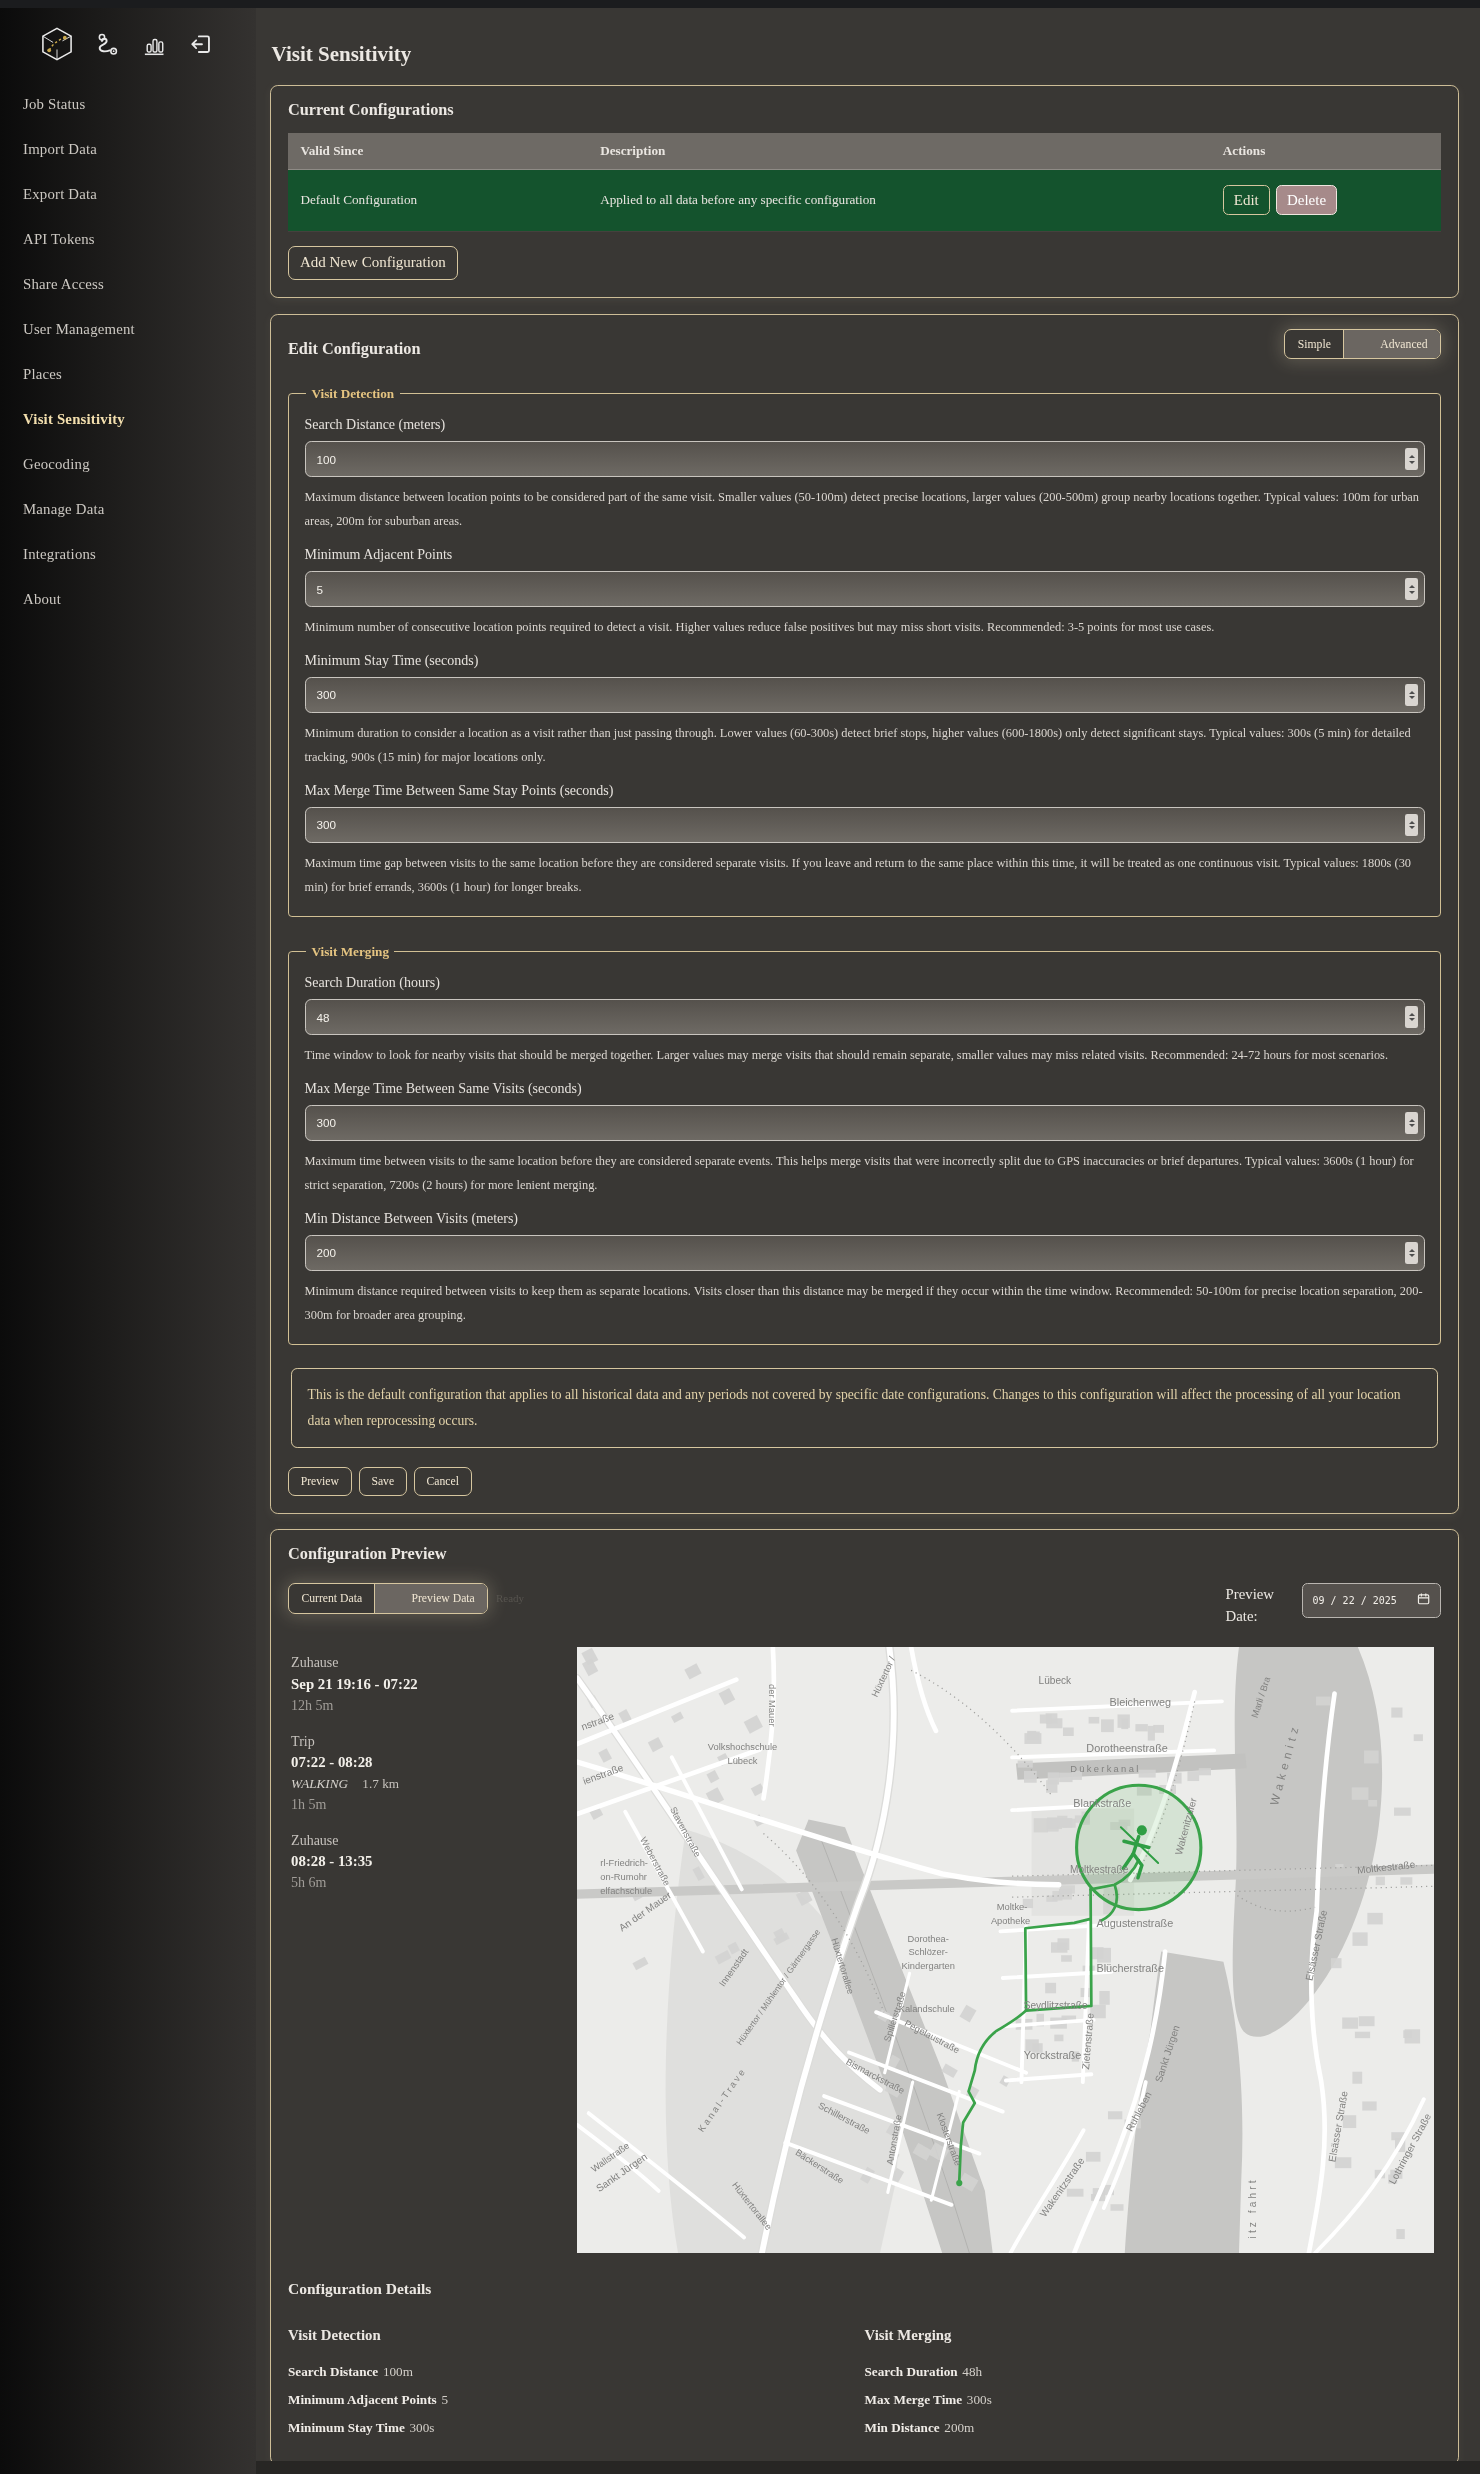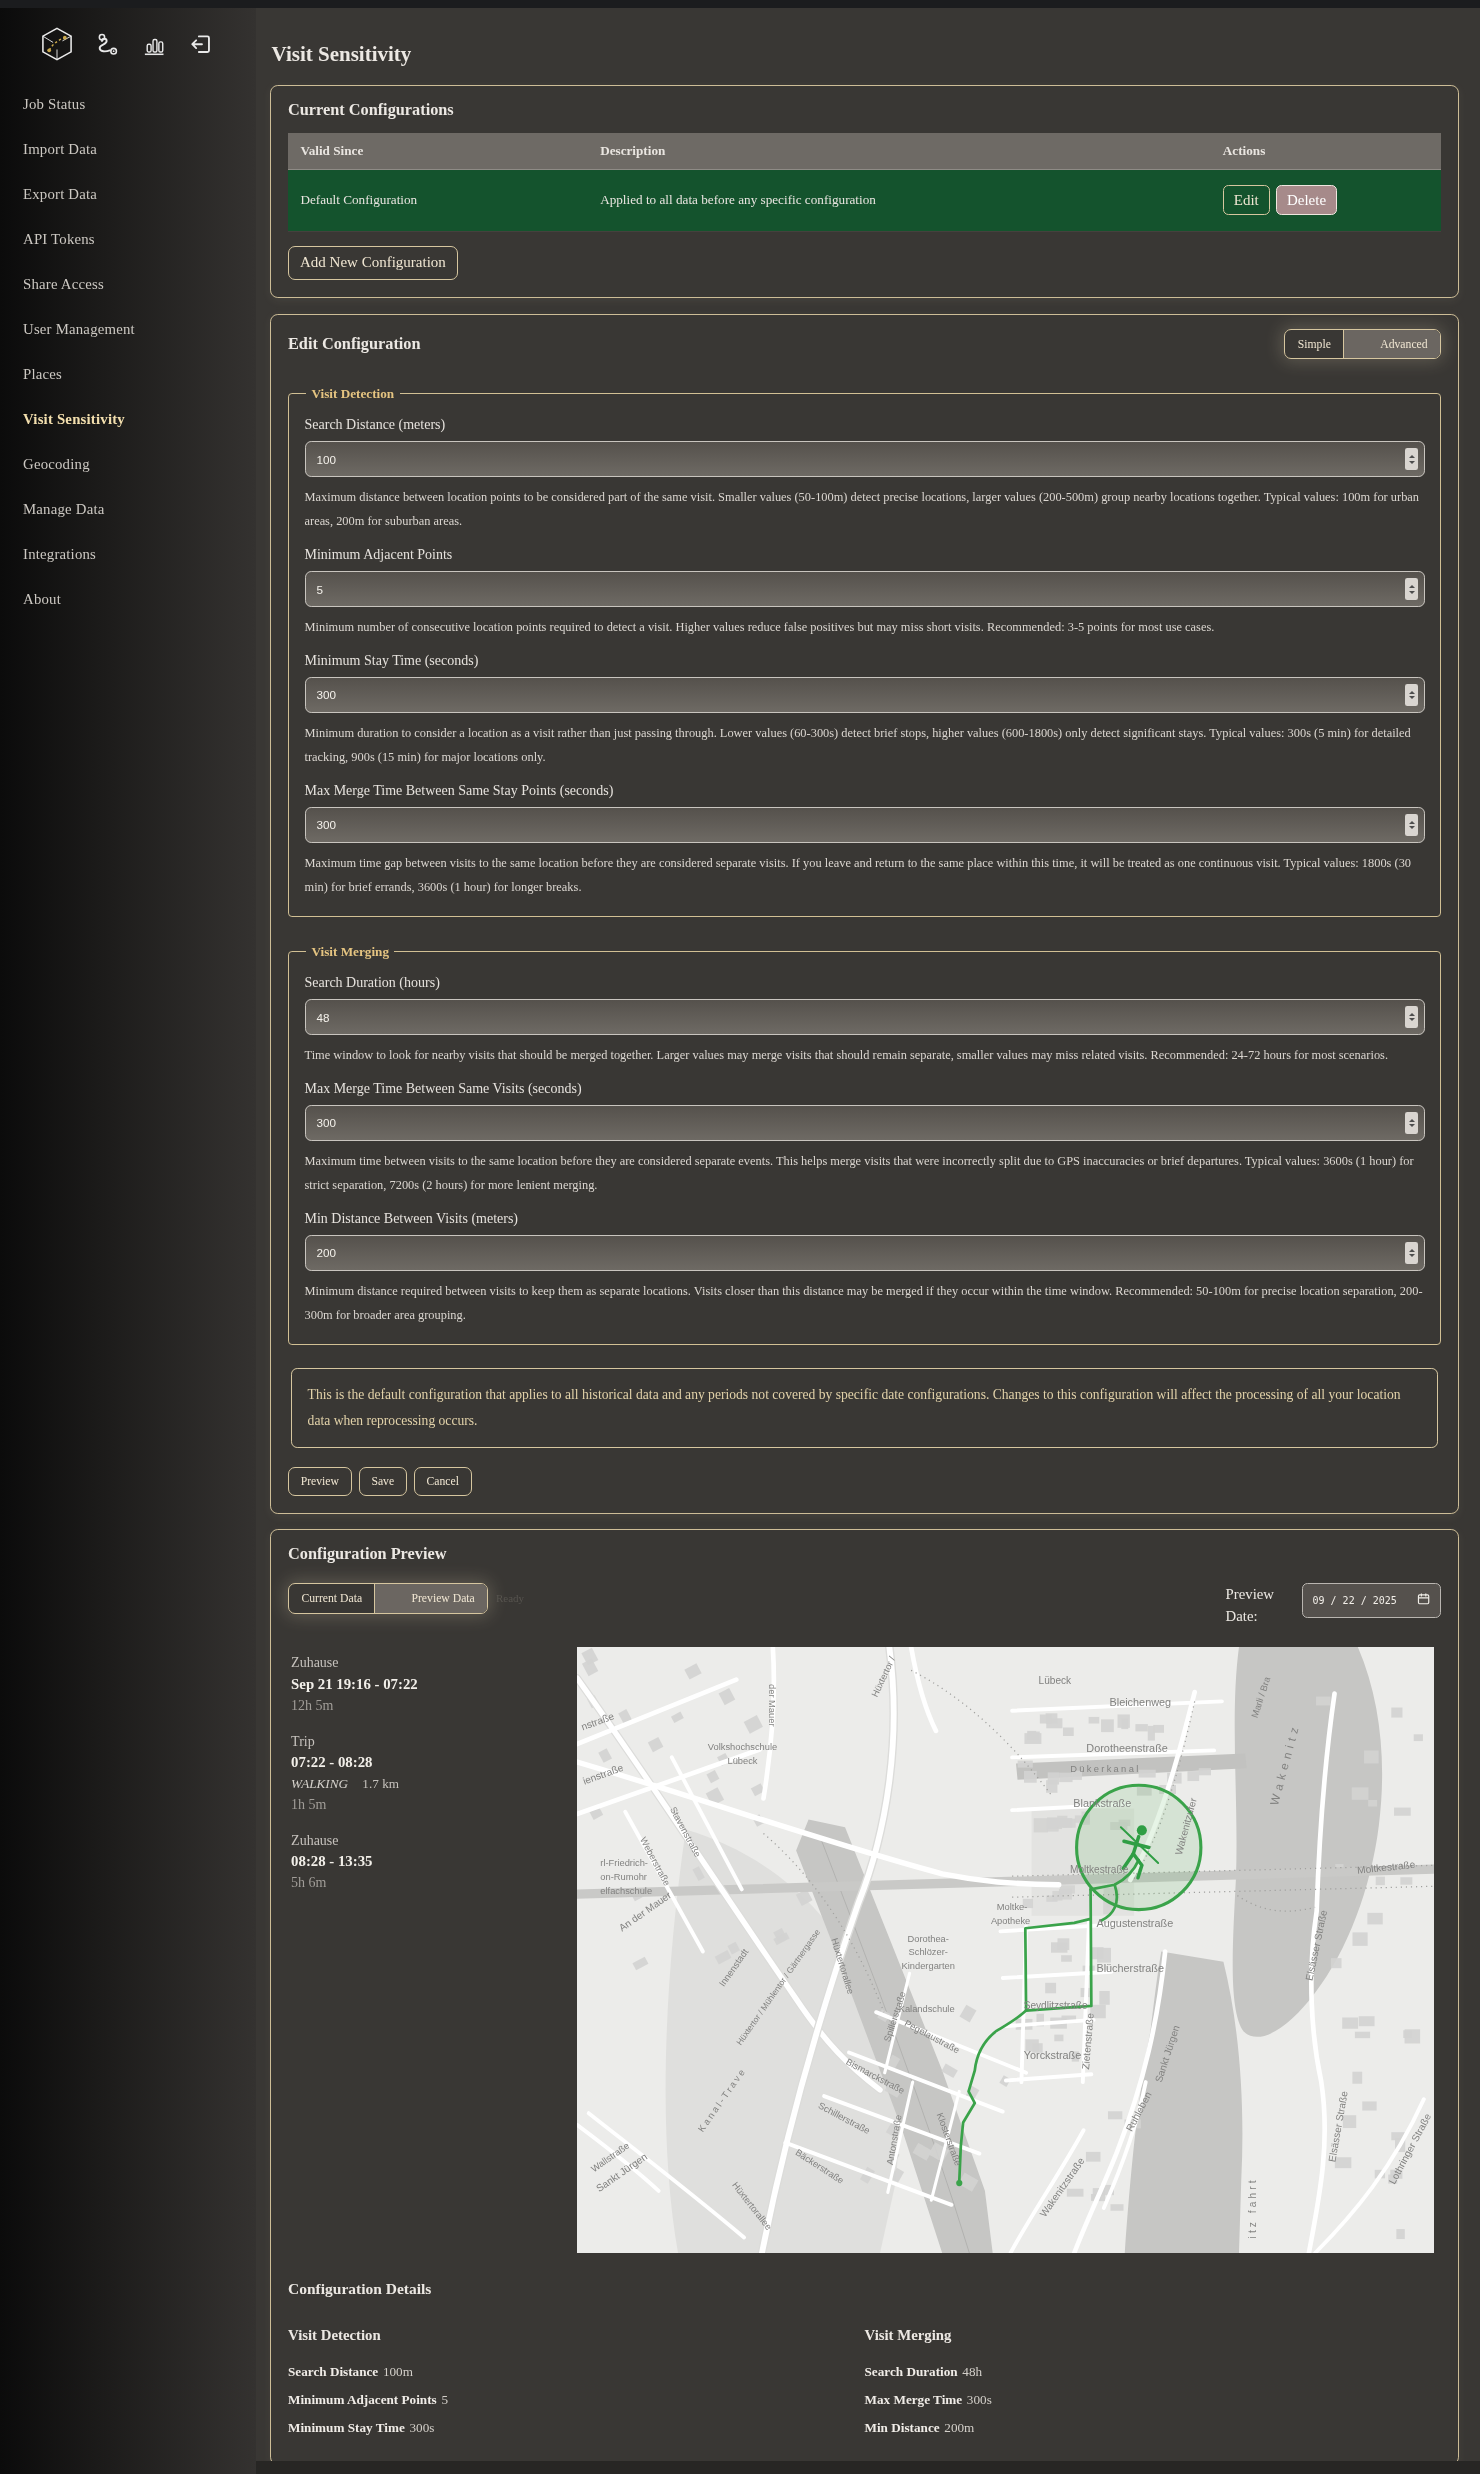--- a/index.html
+++ b/index.html
@@ -51,21 +51,21 @@
   .btn {
     font-family:"Liberation Serif", serif;
     background:transparent; border:0.8px solid #d6c69f; border-radius:5.4px;
     color:#f0e6d2; font-size:15px; padding:5.4px 10px; cursor:pointer;
   }
   .btn-delete { background:#a68a8a; border-color:#efe7df; color:#fff; }
   .btn-add { margin-top:14px; padding:7.8px 11px; border-radius:7px; }
   .btn-lg { font-size:11.7px; padding:7px 11.7px; border-radius:7px; }
 
   
-  .card-head { display:flex; justify-content:space-between; align-items:center; }
+  .card-head { display:flex; justify-content:space-between; align-items:flex-end; }
   .toggle-group { display:inline-flex; border:0.8px solid #d6c69f; border-radius:7px; overflow:hidden; }
   .toggle-group .tbtn {
     font-family:"Liberation Serif", serif; font-size:11.7px; color:#f0e6d2;
     background:transparent; border:none; padding:7.8px 12.4px; cursor:pointer;
   }
   .toggle-group .tbtn + .tbtn { border-left:0.8px solid #d6c69f; }
   .toggle-group .tbtn.active { background:#6b6661;padding-left:36px; }
   .glow { box-shadow:0 0 17px 3.1px rgba(240,225,190,.20); }
 
   fieldset {

